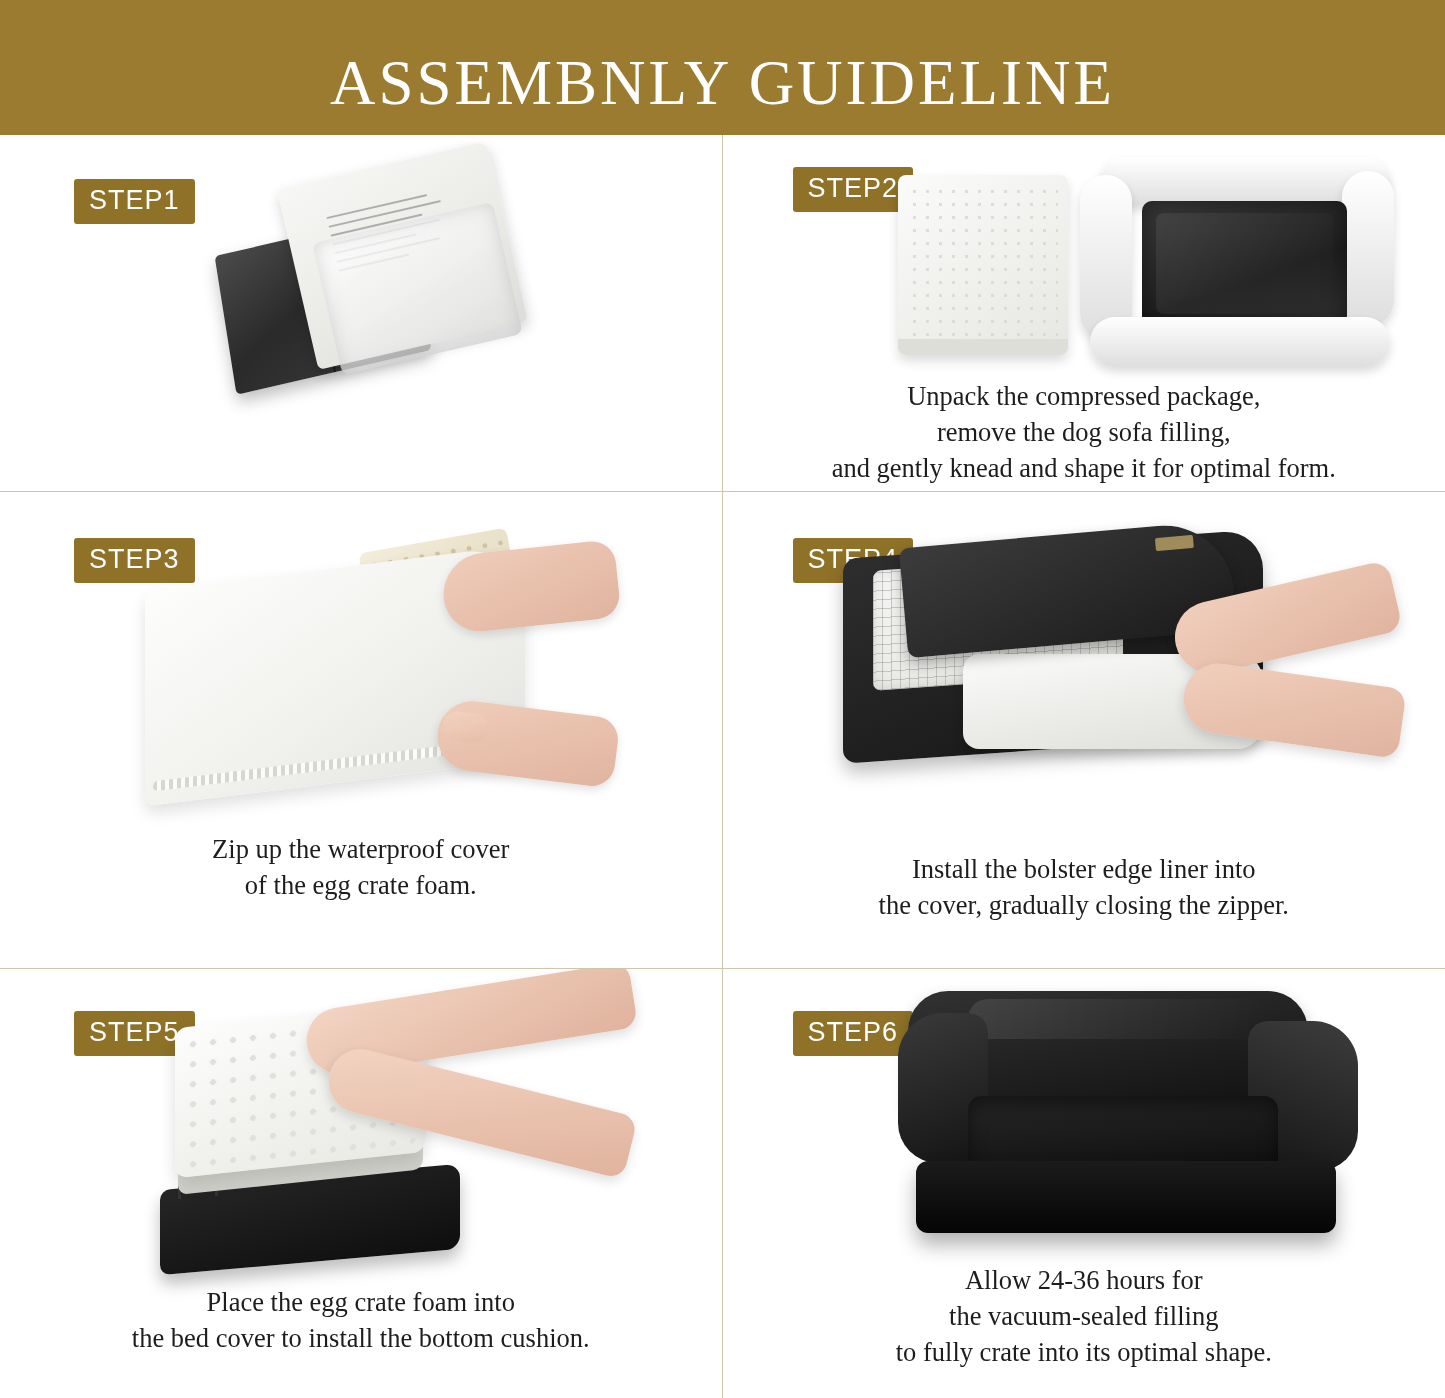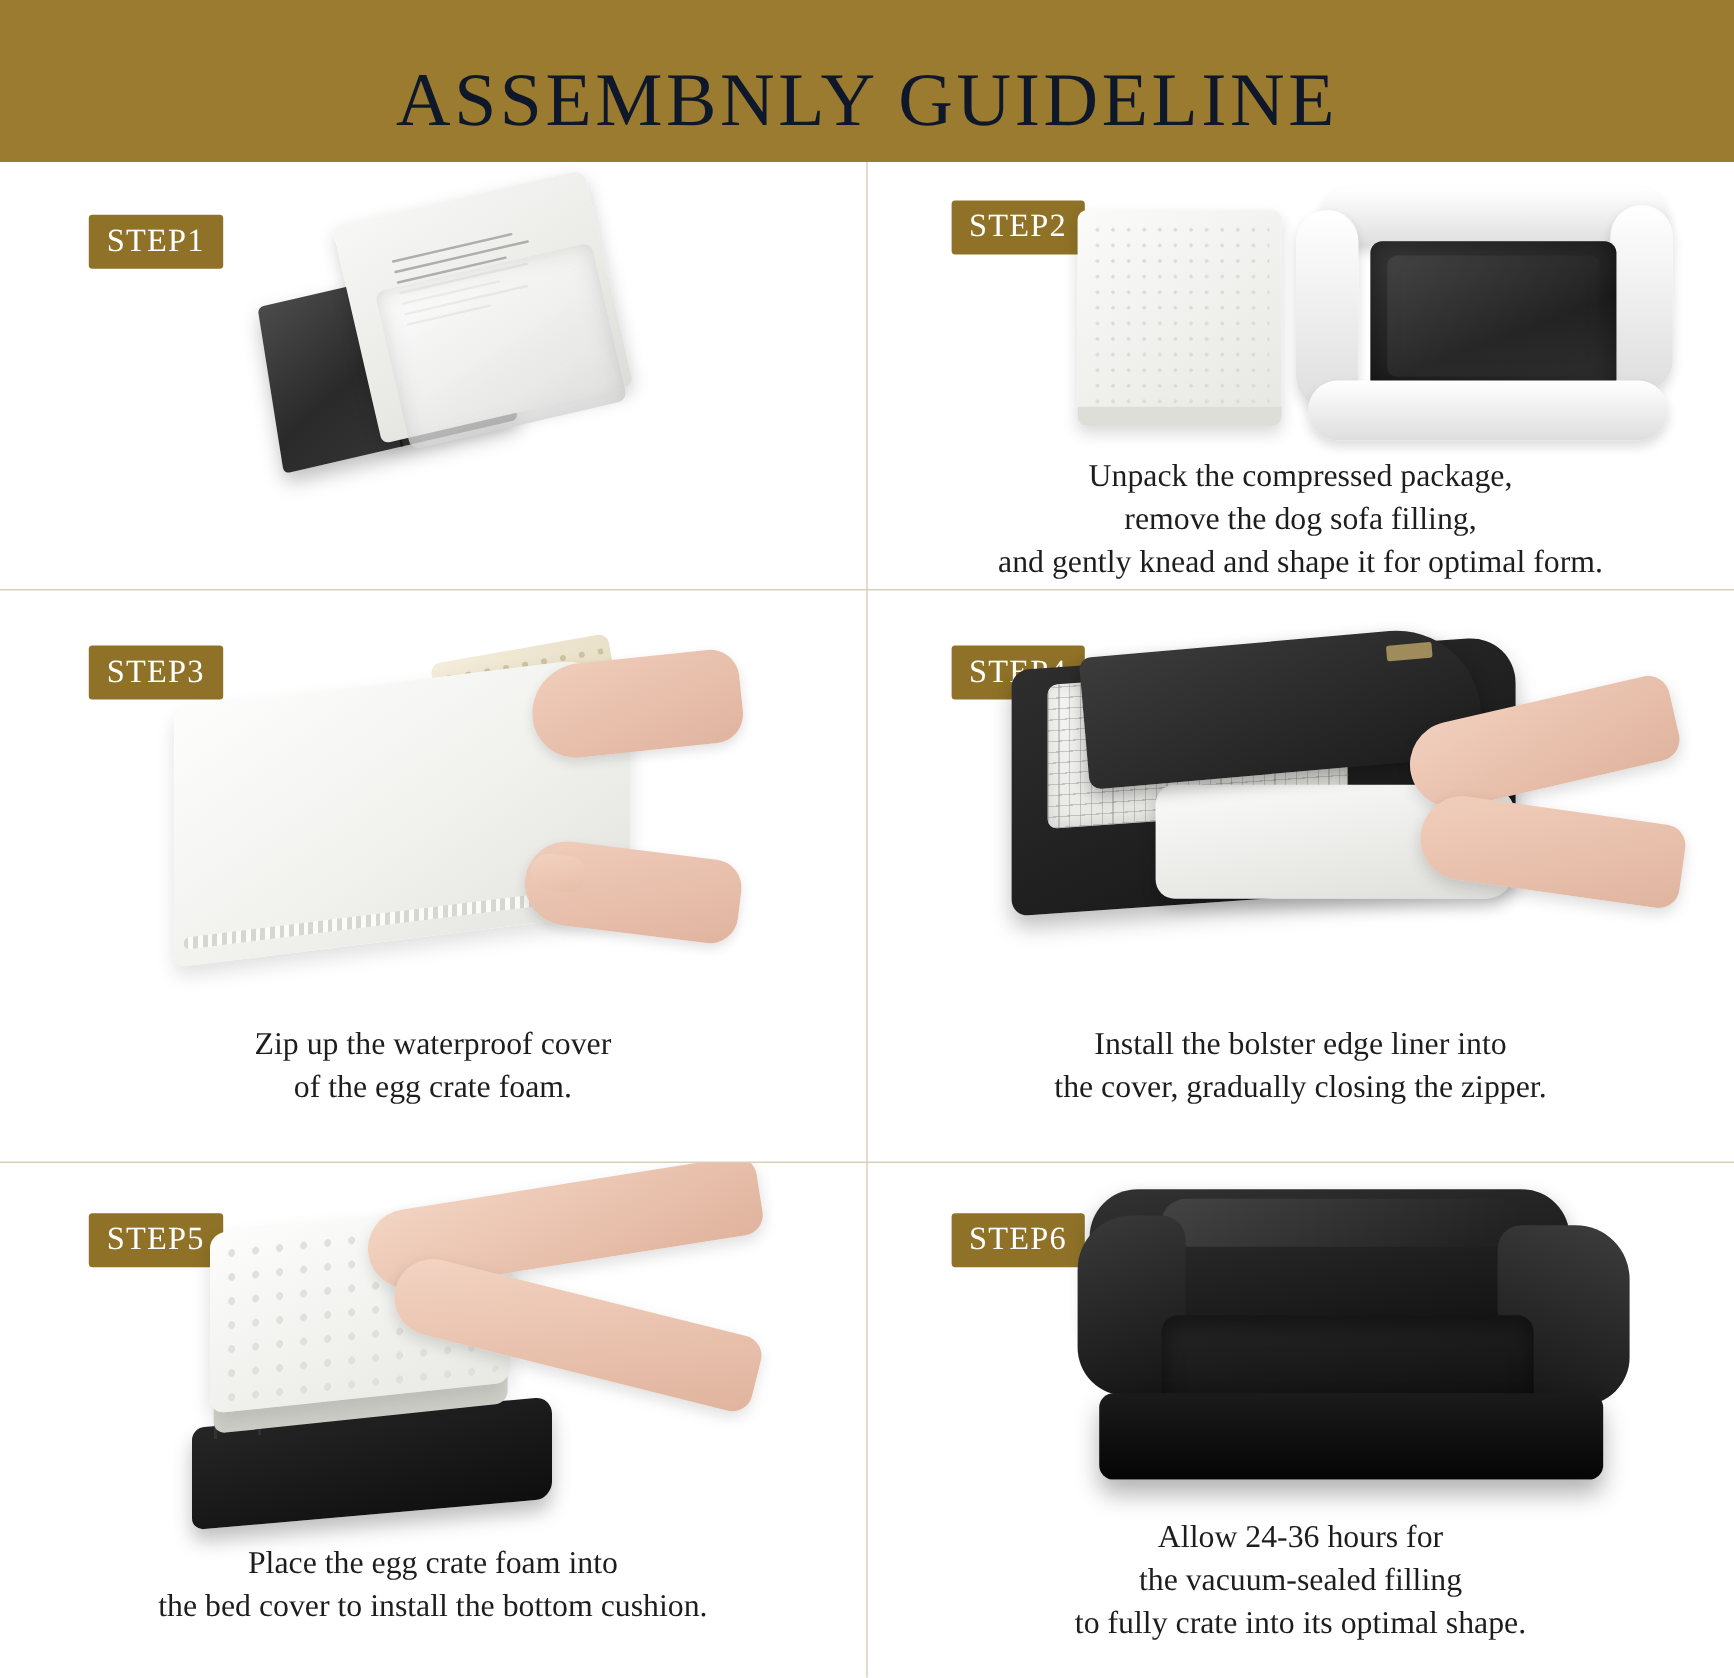--- a/index.html
+++ b/index.html
@@ -22,21 +22,21 @@
   }
   
   .header {
     height: 135px;
     background: #9a7b2f;
     display: flex;
     align-items: center;
     justify-content: center;
   }
   .header-title {
-    color: #0f172a;
+    color: #ffffff;
     font-size: 63px;
     letter-spacing: 3px;
     font-weight: normal;
     font-family: "Liberation Serif", serif;
     text-align: center;
     line-height: 1;
     margin-top: 32px;
   }
   
   .grid {
@@ -56,21 +56,21 @@
 
   .step-badge {
     position: absolute;
     left: 74px;
     background: #8f7227;
     color: #ffffff;
     font-size: 27px;
     letter-spacing: 1px;
     padding: 6px 15px 8px 15px;
     border-radius: 3px;
-    font-family: Liberation Serif, serif;
+    font-family: Liberation Sans, sans-serif;
   }
   .cell.left .step-badge { left: 74px; }
   .cell.right .step-badge { left: 70px; }
 
   .caption {
     position: absolute;
     left: 0;
     right: 0;
     text-align: center;
     font-size: 26.5px;
@@ -455,21 +455,21 @@
           <div class="cells"></div>
         </div>
         <div class="cover">
           <div class="zipline"></div>
         </div>
         <div class="hand hand-top"></div>
         <div class="hand hand-bot">
           <div class="finger"></div>
         </div>
       </div>
-      <div class="caption" style="top:360px">
+      <div class="caption" style="top:340px">
         <div>Zip up the waterproof cover</div>
         <div>of the egg crate foam.</div>
       </div>
     </div>
 
     <div class="cell right bb">
       <div class="step-badge" style="top:46px">STEP4</div>
       <div class="art s4">
         <div class="shell"></div>
         <div class="mesh">

